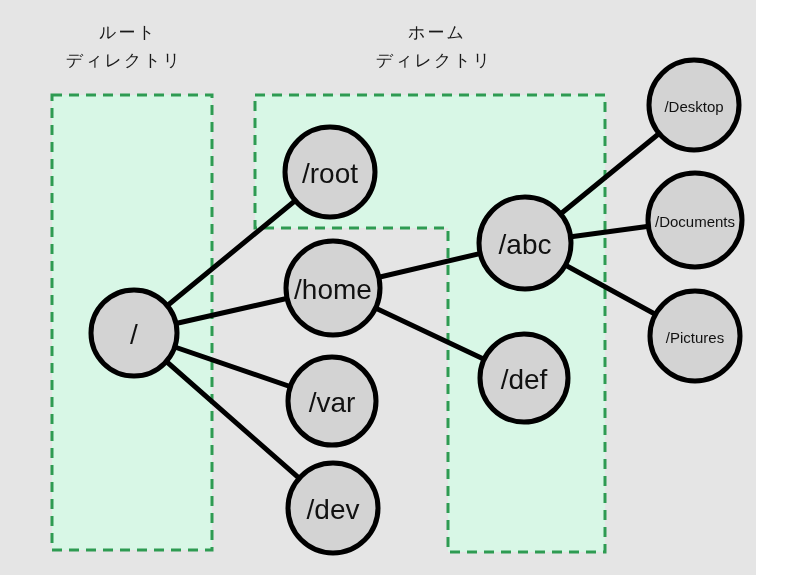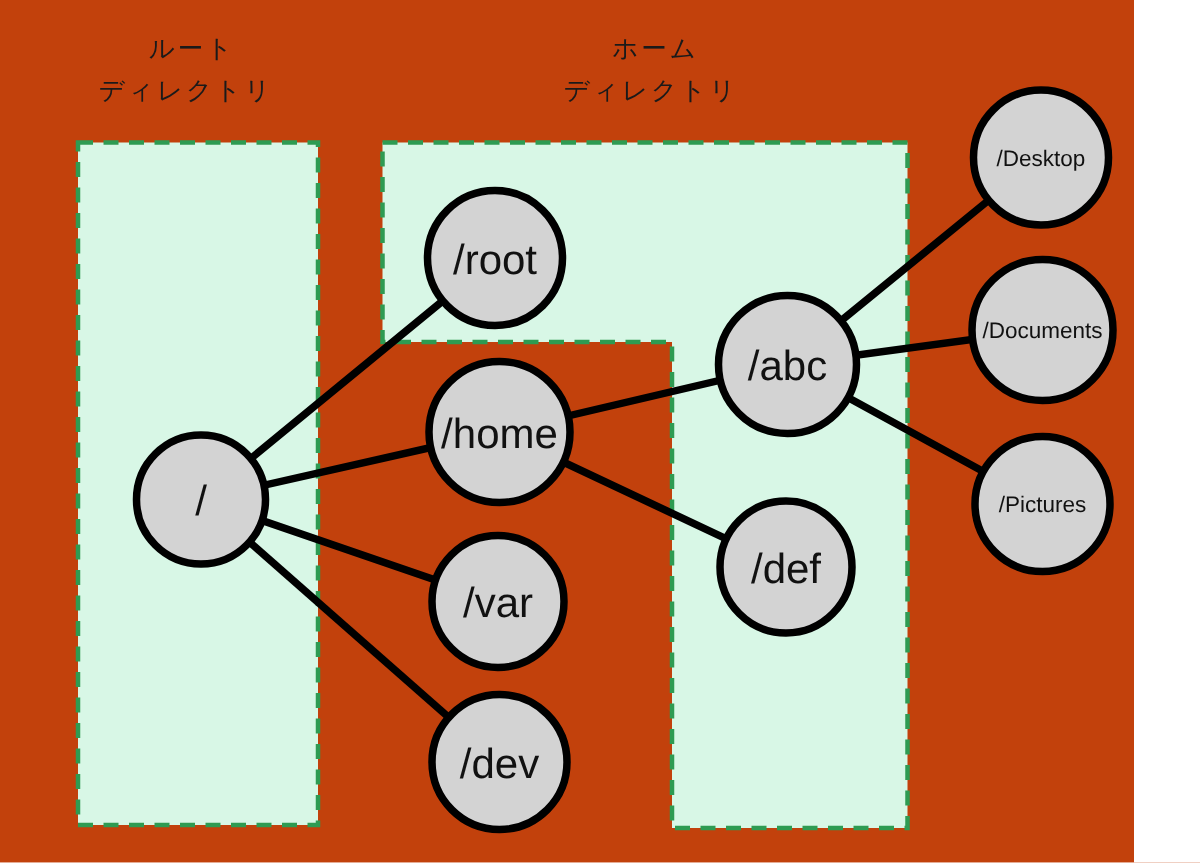--- a/index.html
+++ b/index.html
@@ -8,21 +8,21 @@
     background: #ffffff;
     width: 800px;
     height: 575px;
     overflow: hidden;
     font-family: "Liberation Sans", sans-serif;
   }
   .stage {
     position: relative;
     width: 756px;
     height: 575px;
-    background: #c2410c;
+    background: #e5e5e5;
   }
   svg { display: block; }
   .region {
     stroke-width: 3;
     stroke-dasharray: 10 7;
     stroke-linecap: butt;
   }
   .edge {
     stroke-width: 5;
     stroke-linecap: round;

